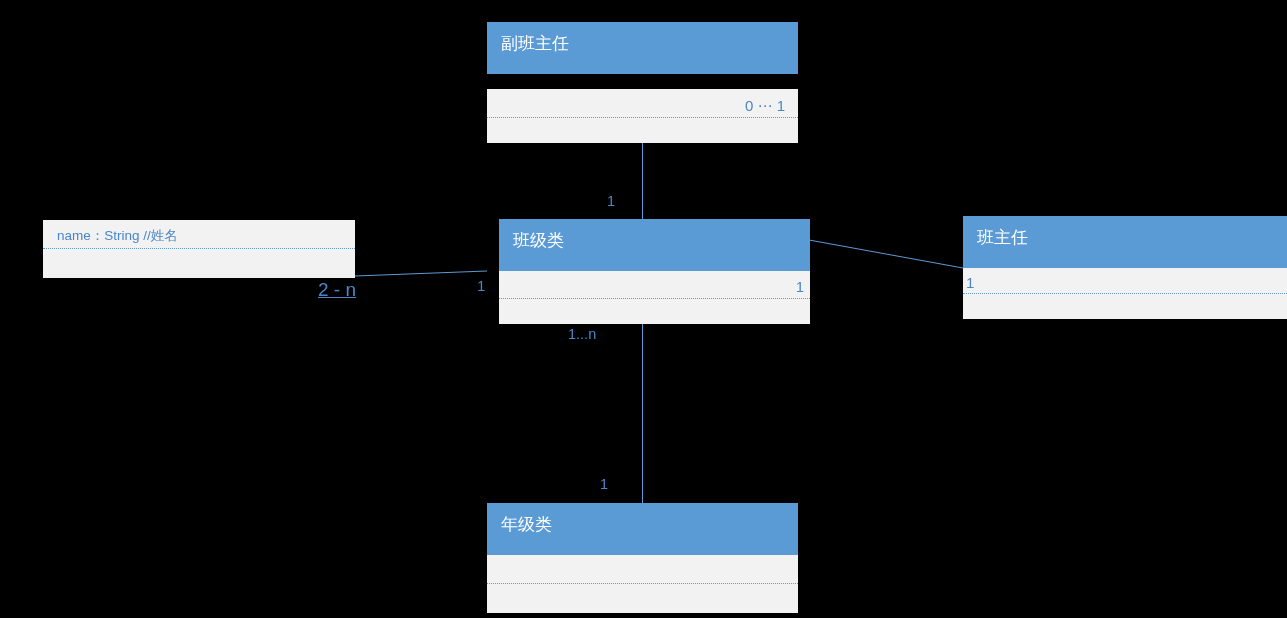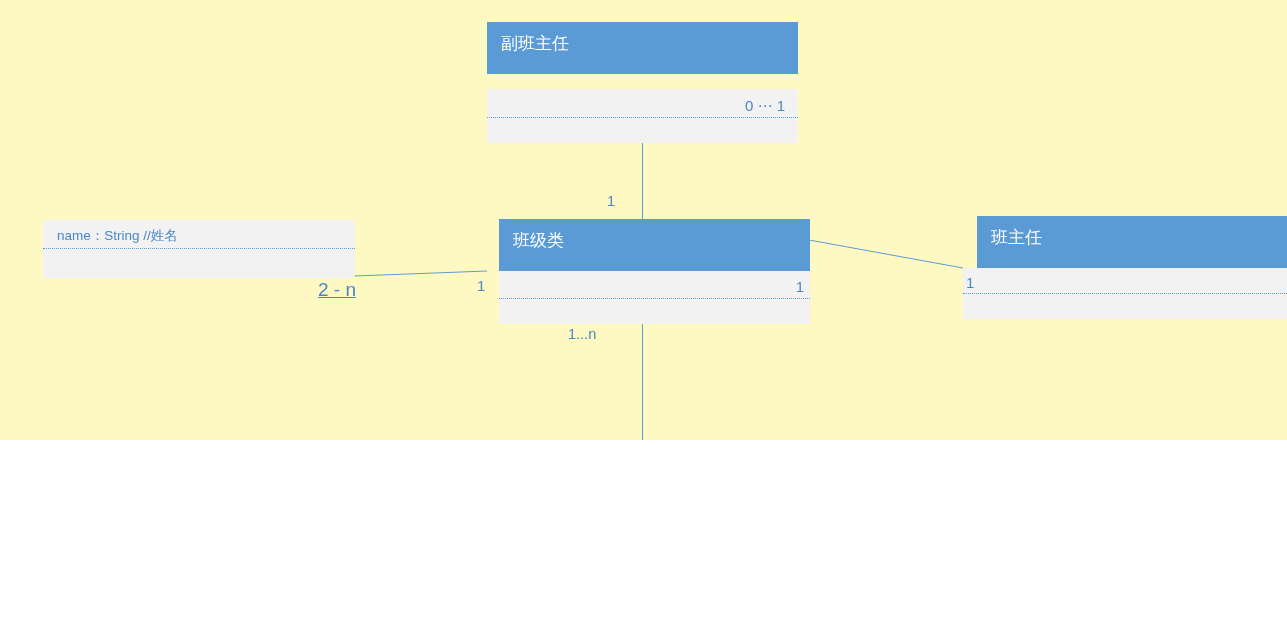--- a/index.html
+++ b/index.html
@@ -7,22 +7,22 @@
     margin: 0;
     padding: 0;
     background: #ffffff;
   }
   body {
     font-family: "Liberation Sans", "DejaVu Sans", sans-serif;
   }
   #canvas {
     position: relative;
     width: 1287px;
-    height: 440px;
-    background: #fef9c3;
+    height: 618px;
+    background: #000000;
     overflow: hidden;
   }
 
   
   .uml-class {
     position: absolute;
     box-sizing: border-box;
   }
   .uml-header {
     background: #5B9BD5;
@@ -123,30 +123,31 @@
     <div class="uml-header" style="height:52px;">班级类</div>
     <div class="uml-body" style="height:53px;">
       <div class="uml-compartment sep" style="height:28px;">
         <span class="mult inbox" style="right:6px; top:8px; position:absolute;">1</span>
       </div>
       <div class="uml-compartment" style="height:25px;"></div>
     </div>
   </div>
 
   <div class="uml-class" style="left:963px; top:216px; width:324px; height:103px;">
-    <div class="uml-header" style="height:52px;margin-left:14px;">班主任</div>
+    <div class="uml-header" style="height:52px;">班主任</div>
     <div class="uml-body" style="height:51px;">
       <div class="uml-compartment sep" style="height:26px;">
         <span class="mult inbox" style="left:3px; top:7px; position:absolute;">1</span>
       </div>
       <div class="uml-compartment" style="height:25px;"></div>
     </div>
   </div>
 
   <div class="uml-class" style="left:487px; top:503px; width:311px; height:110px;">
+    <div class="uml-header" style="height:52px;">年级类</div>
     <div class="uml-body" style="height:58px;">
       <div class="uml-compartment sep" style="height:29px;"></div>
       <div class="uml-compartment" style="height:29px;"></div>
     </div>
   </div>
 
   <span class="mult" style="left:607px; top:194px;">1</span>
 
   <span class="mult" style="left:568px; top:327px;">1...n</span>
 

